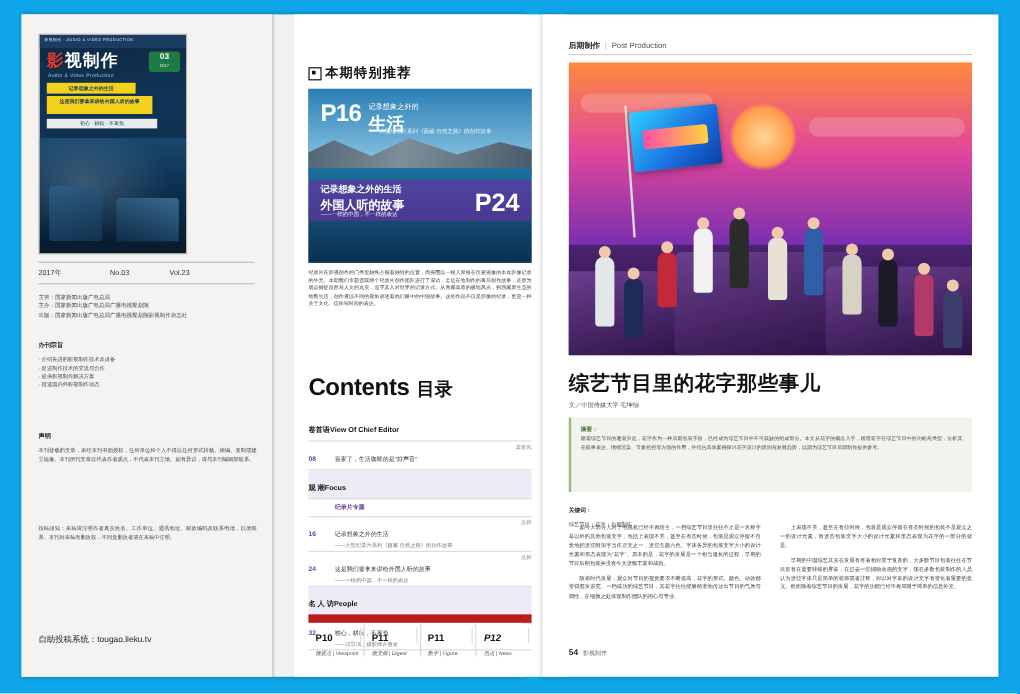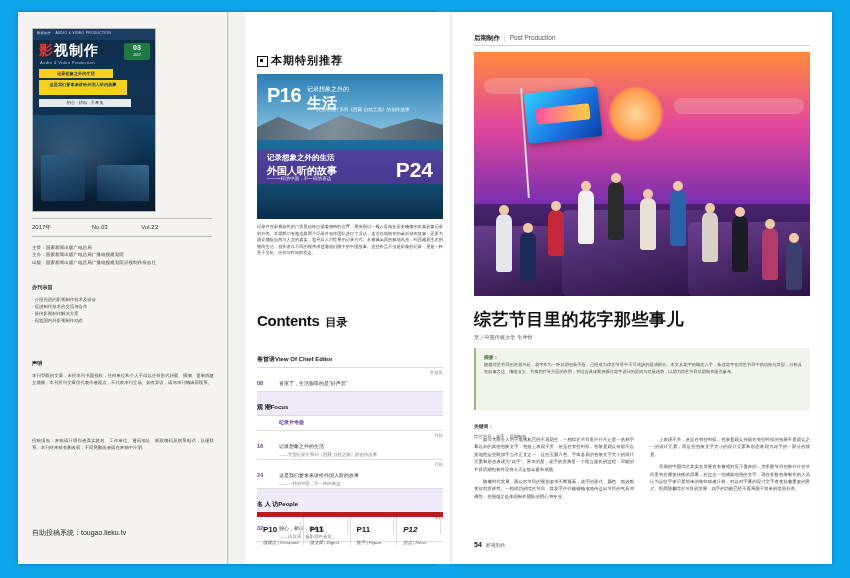--- a/index.html
+++ b/index.html
@@ -78,34 +78,34 @@
   .promo .band{position:absolute;left:0;top:76px;width:100%;height:34px;background:rgba(120,40,170,.55);}
   .promo .t24a{position:absolute;left:10px;top:79px;font-size:7.5px;font-weight:bold;color:#fff;}
   .promo .t24b{position:absolute;left:10px;top:90px;font-size:10px;font-weight:bold;color:#fff;}
   .promo .t24c{position:absolute;left:10px;top:102px;font-size:4.6px;color:#f2e8fa;}
   .promo .p24{position:absolute;right:10px;top:84px;font-size:21px;font-weight:bold;color:#fff;}
 
   .promo-body{position:absolute;left:12px;top:212px;width:186px;font-size:4.2px;color:#3d3d3d;
               line-height:6.6px;text-align:justify;}
 
   .contents{position:absolute;left:12px;top:300px;}
-  .contents .en{font-size:15px;font-weight:bold;color:#111;letter-spacing:-.3px;}
-  .contents .cn{font-size:11px;font-weight:bold;color:#111;margin-left:6px;}
+  .contents .en{font-size:20px;font-weight:bold;color:#111;letter-spacing:-.3px;}
+  .contents .cn{font-size:15px;font-weight:bold;color:#111;margin-left:6px;}
 
   .toc{position:absolute;left:12px;top:332px;width:186px;}
   .toc-row{position:relative;border-bottom:1px solid #dcdcdc;padding:2.5px 0 2.5px 0;min-height:9px;}
   .toc-sec{font-size:6px;font-weight:bold;color:#111;}
   .toc-num{display:inline-block;width:22px;font-size:5.6px;font-weight:bold;color:#6a3fa0;}
   .toc-txt{font-size:5px;color:#333;}
   .toc-sub{font-size:4.4px;color:#777;padding-left:22px;}
   .toc-auth{position:absolute;right:0;top:2px;font-size:4.4px;color:#8a8a8a;}
   .toc-band{background:#efeaf7;}
   .toc-lead{font-size:5px;color:#6a3fa0;padding-left:22px;font-weight:bold;}
 
-  .quad{position:absolute;left:12px;top:500px;width:186px;display:flex;border-top:5px solid #b91c1c;}
+  .quad{position:absolute;left:12px;top:500px;width:186px;display:flex;border-top:7px solid #b91c1c;}
   .quad div{flex:1;padding:4px 2px 0 3px;border-right:1px solid #dcdcdc;}
   .quad div:last-child{border-right:none;font-style:italic;}
   .quad .pn{font-size:8px;font-weight:bold;color:#111;}
   .quad .lb{font-size:4.4px;color:#555;margin-top:2px;}
 
   
   .page2{position:absolute;left:452px;top:12px;width:380px;height:552px;background:#ffffff;
          box-shadow:0 0 4px rgba(0,0,0,.25);}
   .p2-head{position:absolute;left:22px;top:22px;font-size:6.5px;color:#222;font-weight:bold;}
   .p2-head .sep{color:#bbb;font-weight:normal;margin:0 4px;}

